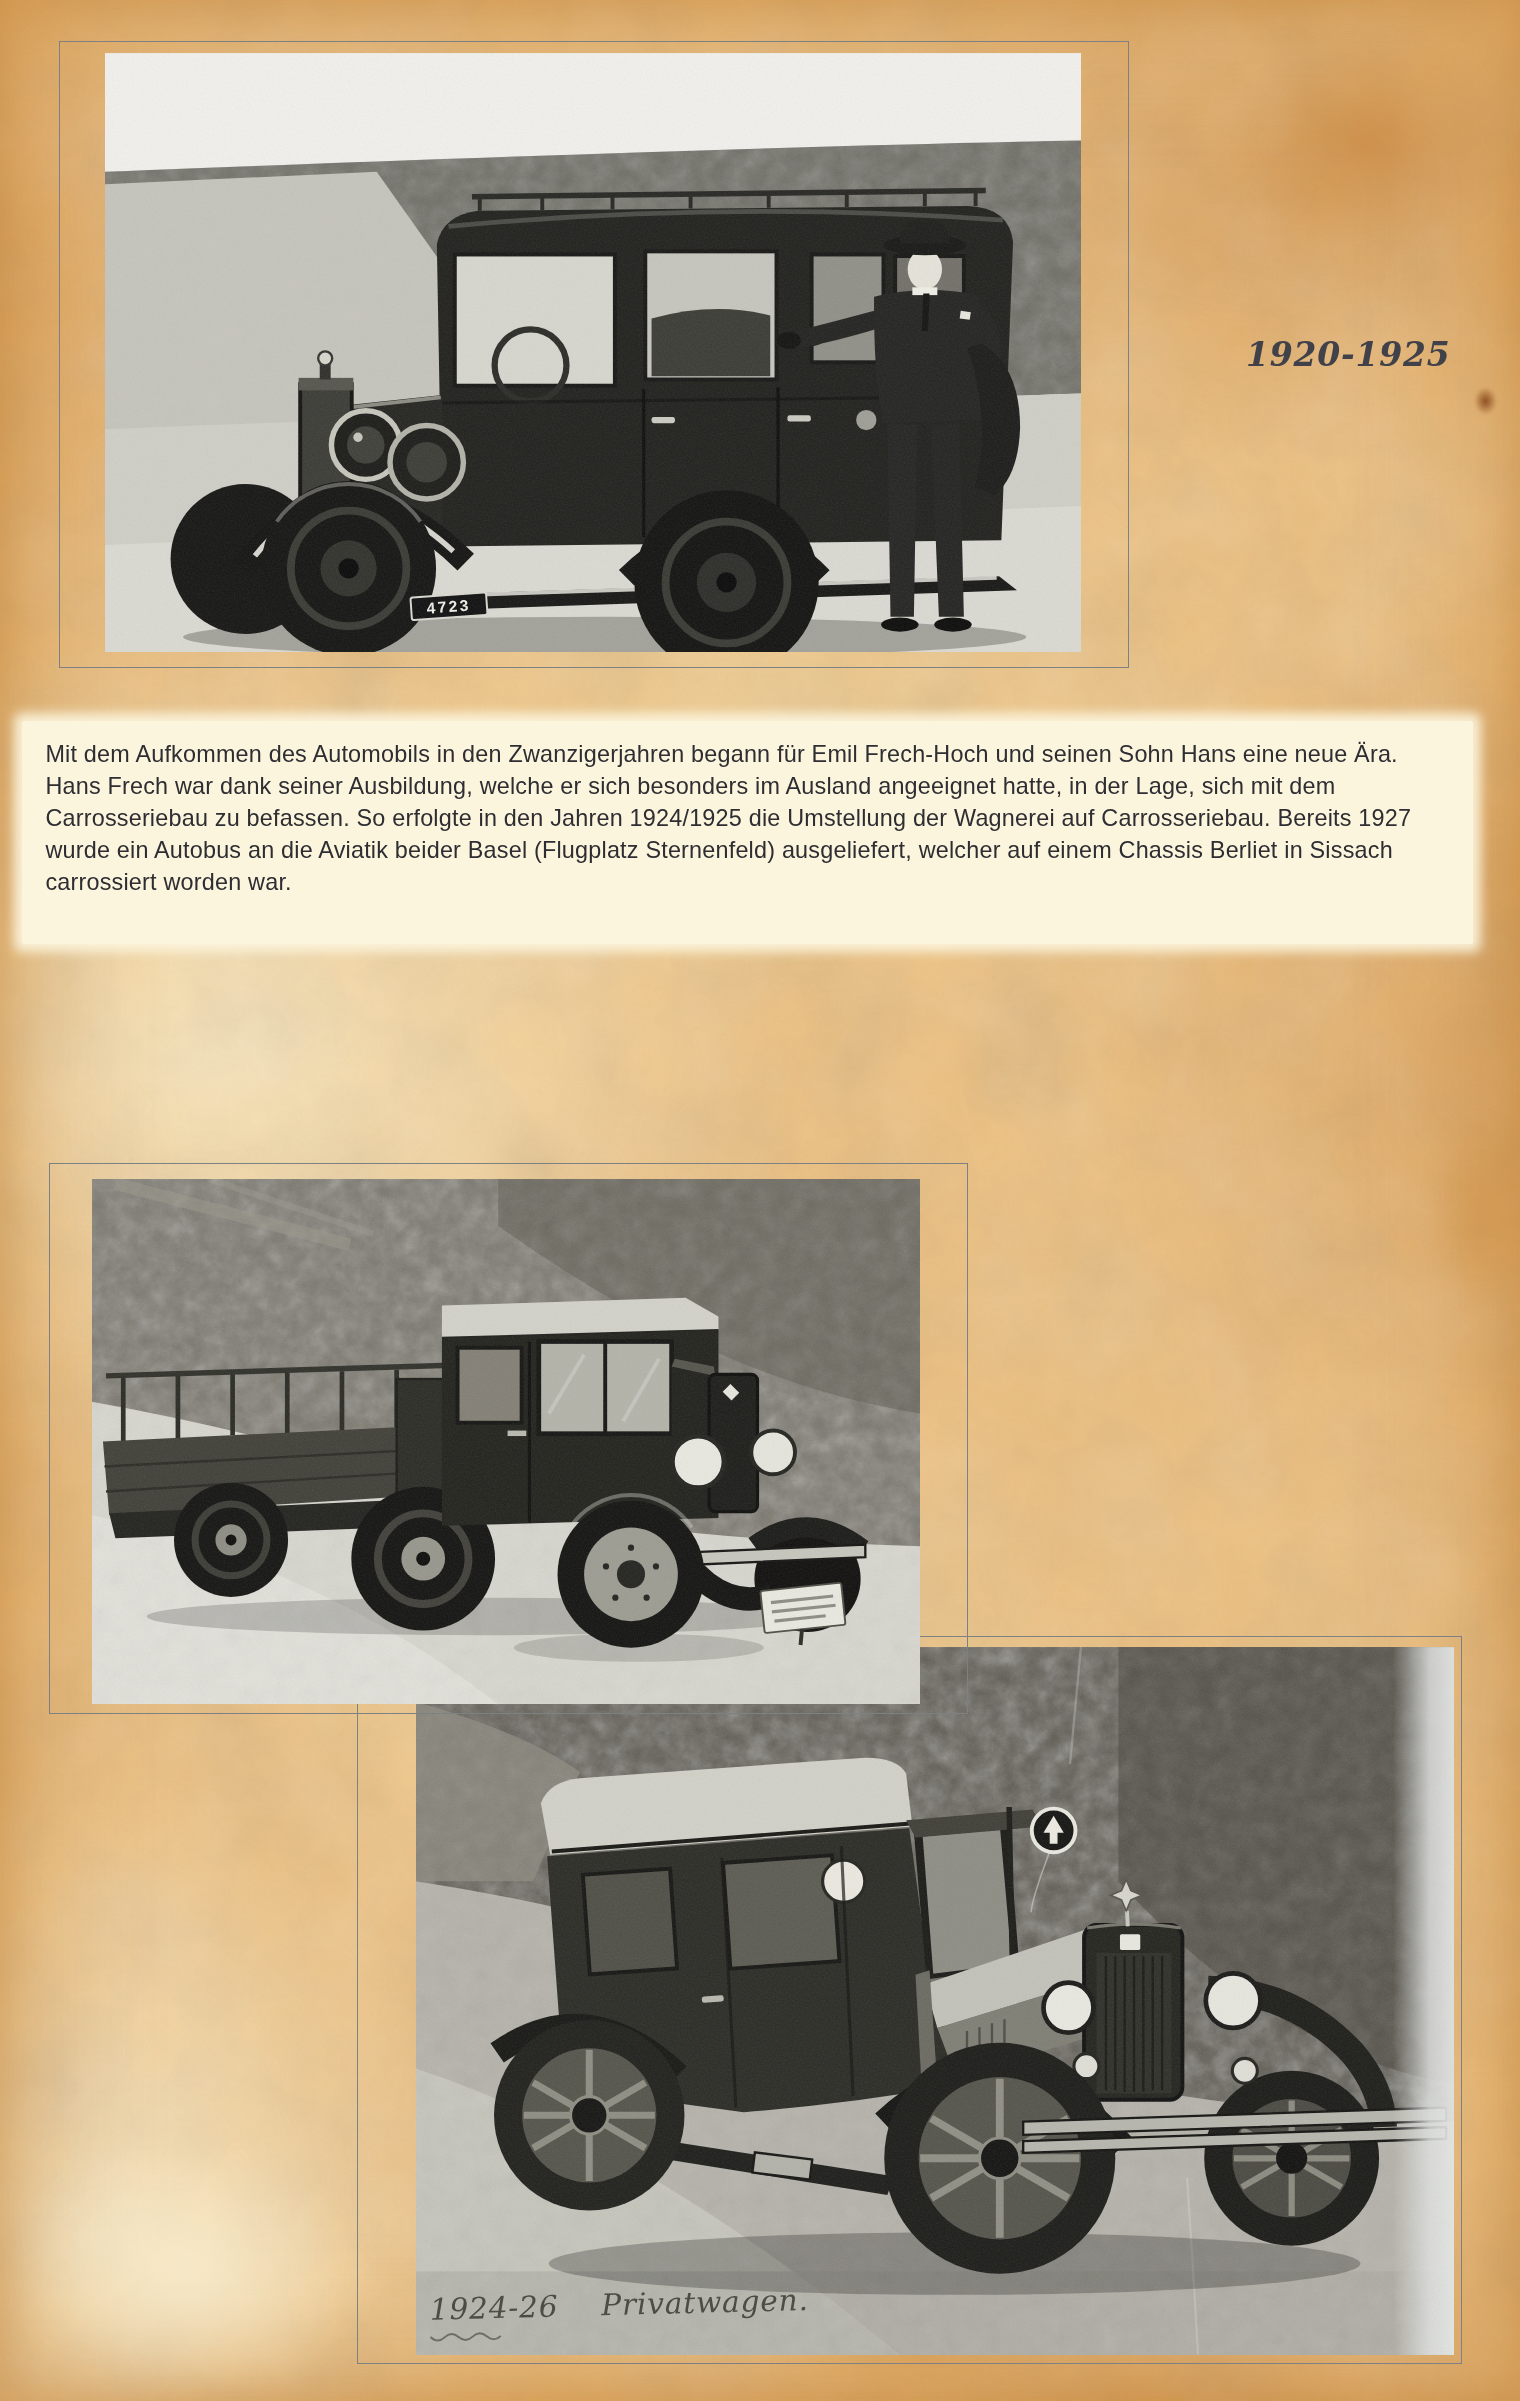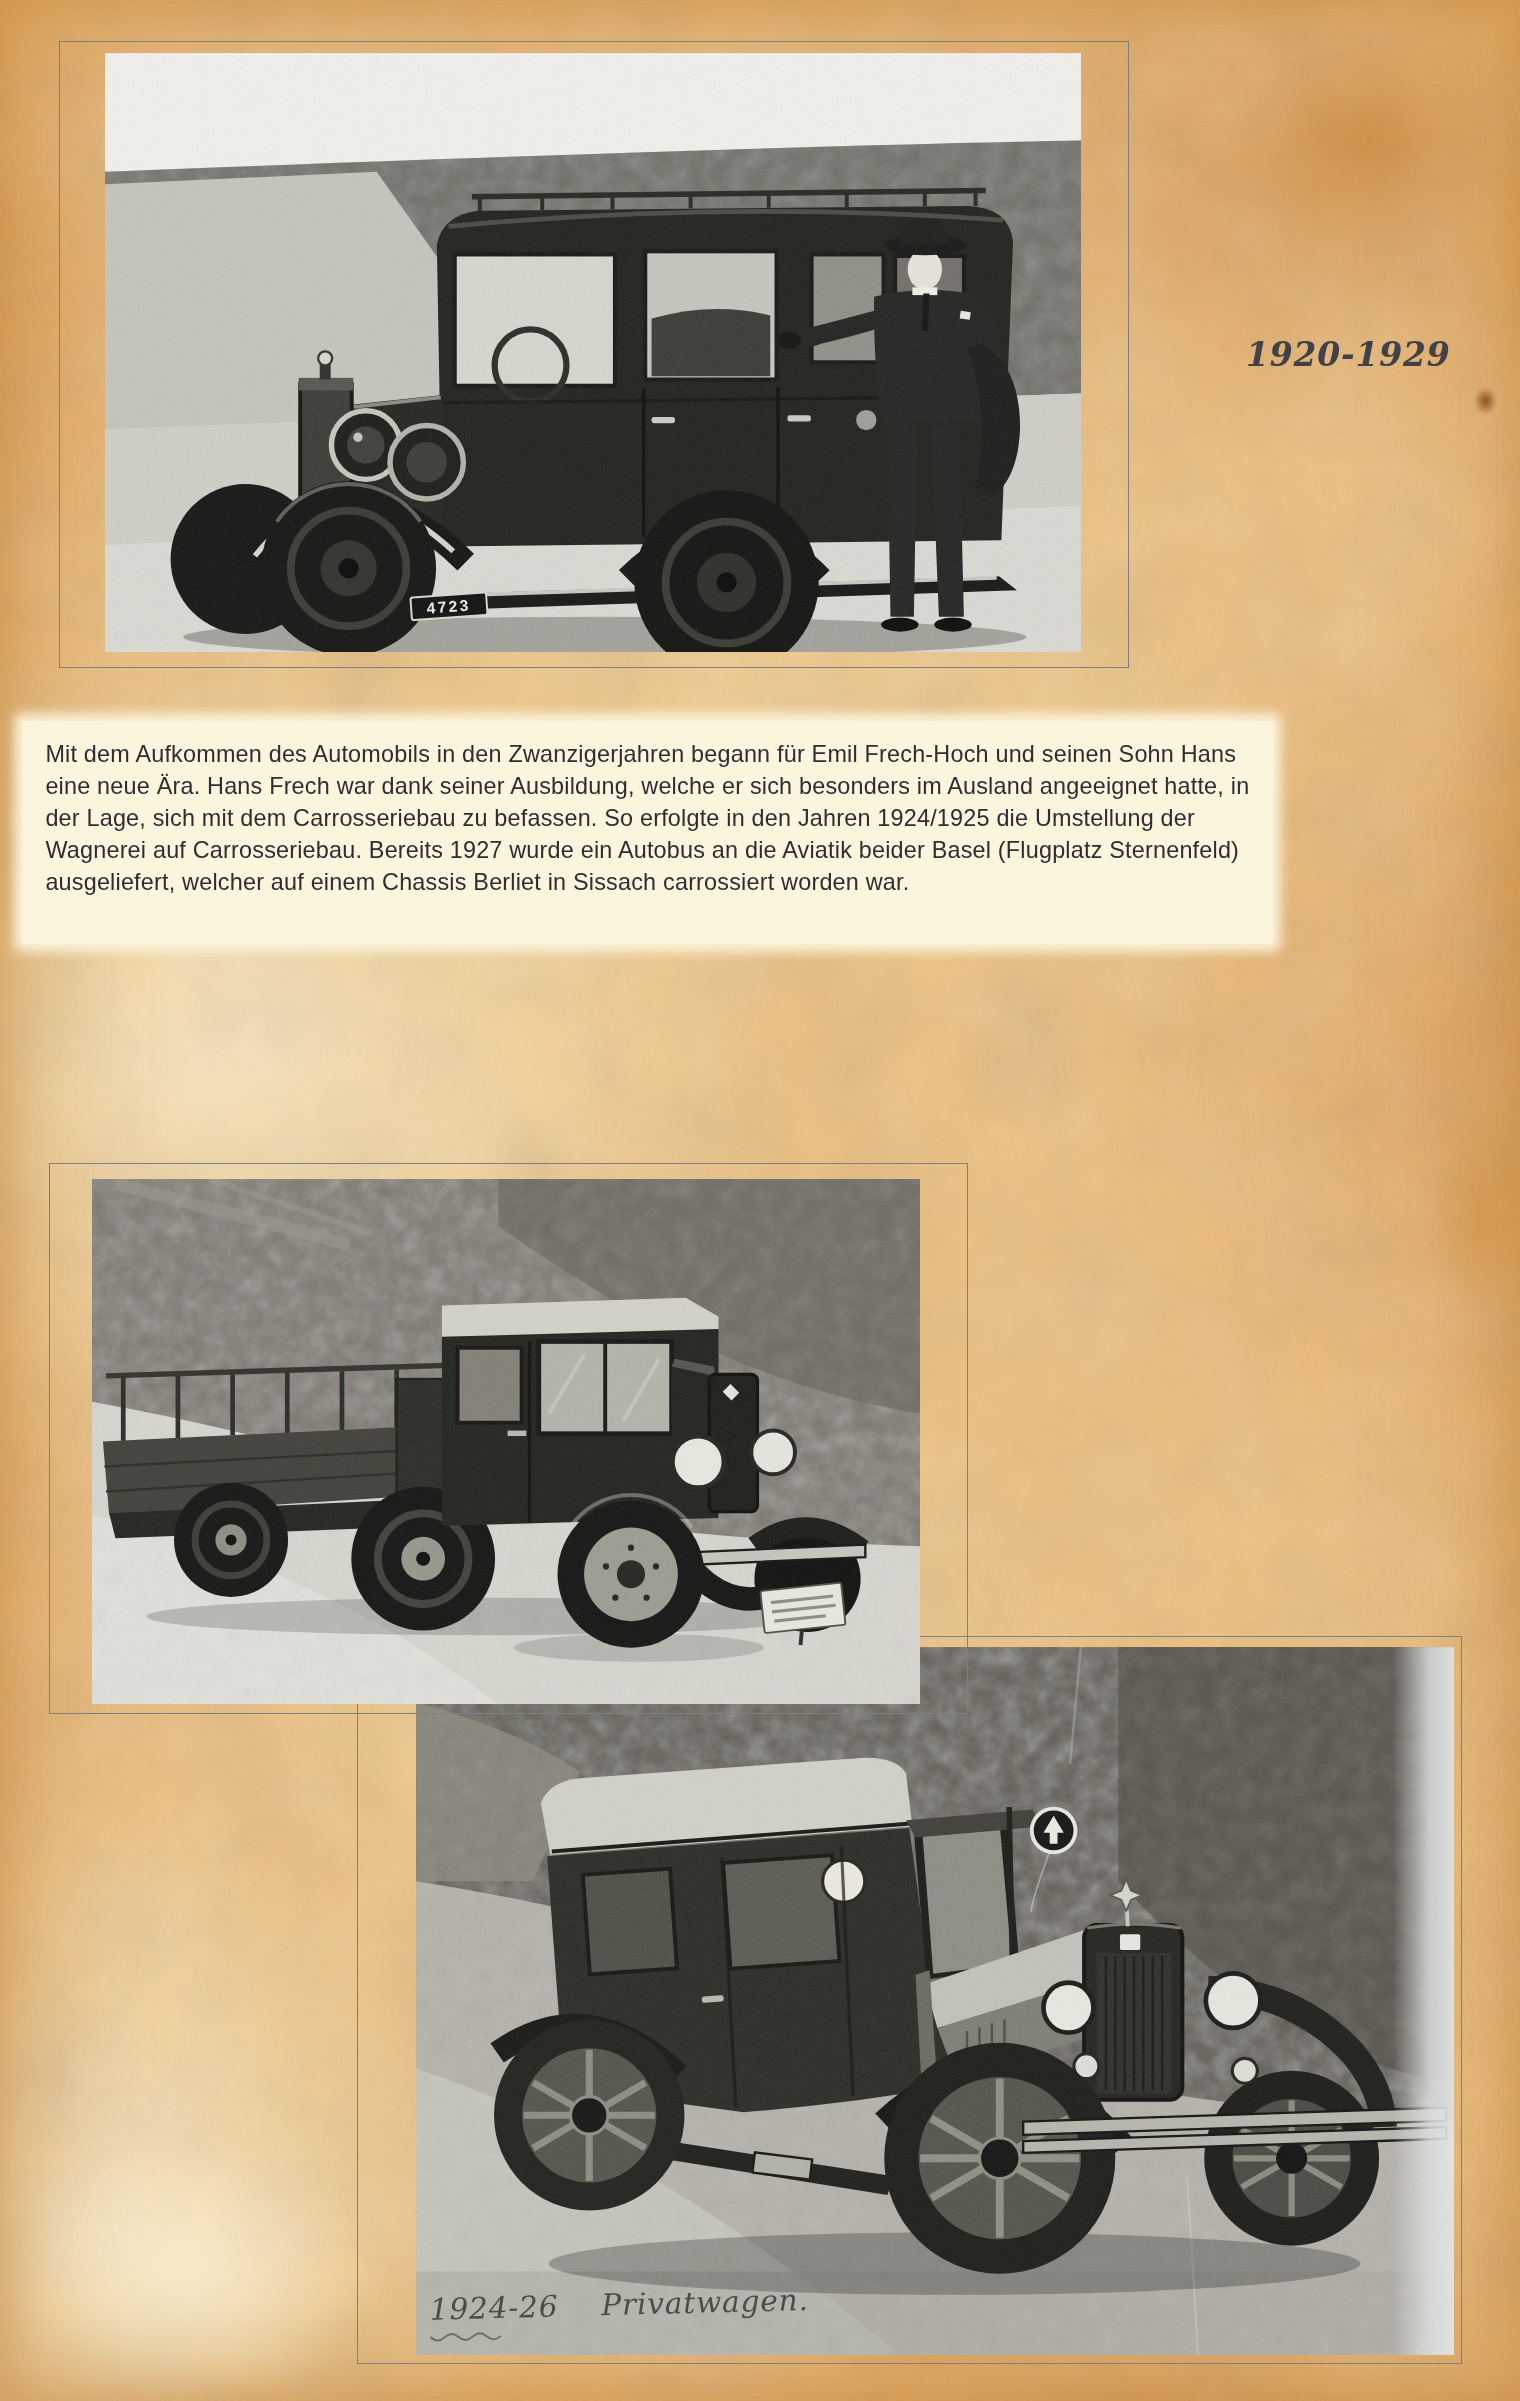--- a/index.html
+++ b/index.html
@@ -36,21 +36,21 @@
   .frame-bottom{left:357px;top:1636px;width:1105px;height:728px;z-index:4;}
   .photo-middle{left:92px;top:1179px;z-index:5;}
   .frame-middle{left:49px;top:1163px;width:919px;height:551px;z-index:6;}
 
   .period-label{
     position:absolute;left:1246px;top:335px;z-index:7;
     font-family:"DejaVu Serif",serif;font-style:italic;font-weight:700;
     font-size:33px;color:#41414a;letter-spacing:0.8px;white-space:nowrap;
   }
   .text-panel{
-    position:absolute;left:22px;top:721px;width:1251px;height:223px;z-index:7;
+    position:absolute;left:22px;top:721px;width:1451px;height:223px;z-index:7;
     background:#fcf5de;border-radius:2.3px;
     box-shadow:0 0 11px 7.8px rgba(252,245,222,.9);
     box-sizing:border-box;padding:17px 23.4px 0 23.4px;
   }
   .text-panel p{
     margin:0;font-size:23.4px;line-height:32px;color:#2d2d32;letter-spacing:0.2px;
   }
 </style>
 </head>
 <body>
@@ -184,21 +184,21 @@
       <path d="M1058,476 L1094,474 L1100,722 L1068,722 Z" fill="#232321"></path>
       <ellipse cx="1018" cy="732" rx="24" ry="9" fill="#0b0b0a"></ellipse>
       <ellipse cx="1086" cy="732" rx="24" ry="9" fill="#0b0b0a"></ellipse>
     </g>
 
     <rect width="1250" height="767" filter="url(#grain)" opacity="0.12"></rect>
   </g>
 </svg>
 <div class="frame frame-top"></div>
 
-<div class="period-label">1920-1929</div>
+<div class="period-label">1920-1925</div>
 
 <div class="text-panel">
   <p>Mit dem Aufkommen des Automobils in den Zwanzigerjahren begann für Emil Frech-Hoch und seinen Sohn Hans eine neue Ära. Hans Frech war dank seiner Ausbildung, welche er sich besonders im Ausland angeeignet hatte, in der Lage, sich mit dem Carrosseriebau zu befassen. So erfolgte in den Jahren 1924/1925 die Umstellung der Wagnerei auf Carrosseriebau. Bereits 1927 wurde ein Autobus an die Aviatik beider Basel (Flugplatz Sternenfeld) ausgeliefert, welcher auf einem Chassis Berliet in Sissach carrossiert worden war.</p>
 </div>
 
 <svg class="photo photo-bottom" width="1038" height="708" viewBox="0 0 1330 907">
   <defs>
     <clipPath id="cpB">
         <rect width="1330" height="907"></rect>
       </clipPath>

